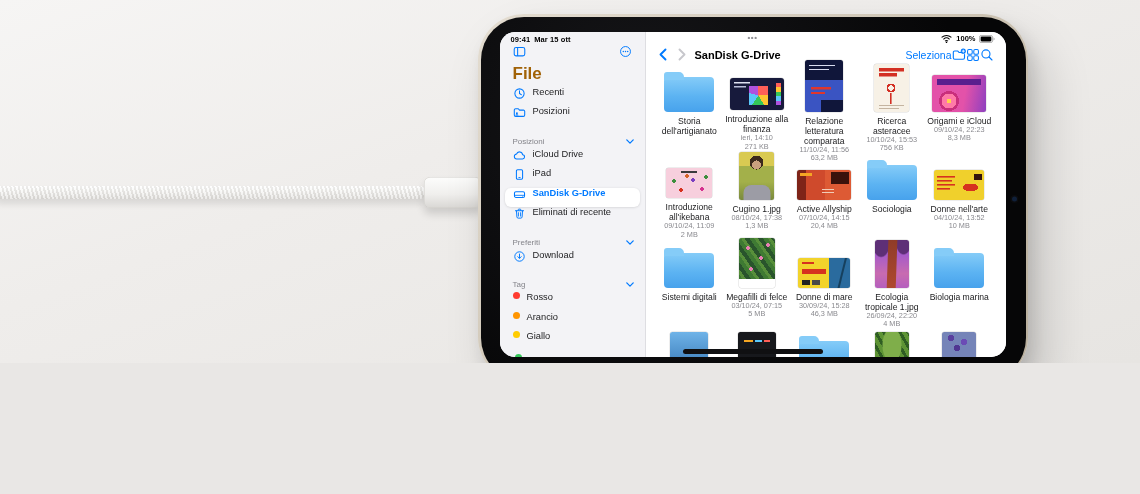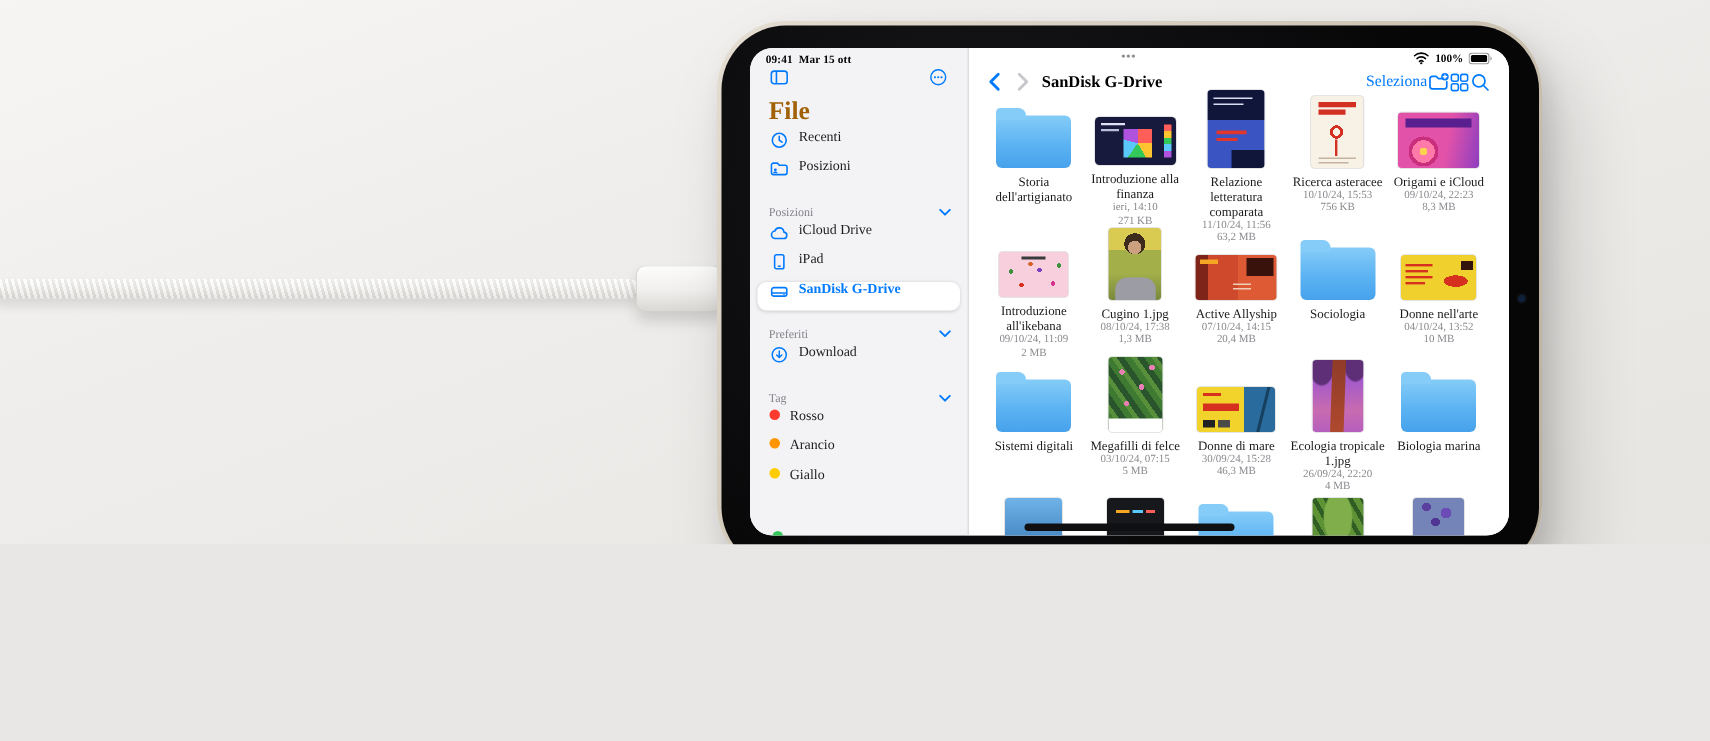--- a/index.html
+++ b/index.html
@@ -1,18 +1,18 @@
 <!DOCTYPE html>
 <html><head>
 <meta charset="utf-8">
 <style>
   html,body{margin:0;padding:0;background:#e9e7e5;}
   .stage{position:relative;width:1140px;height:363px;overflow:hidden;
     background:linear-gradient(160deg,#f6f5f4 0%,#efedeb 40%,#e7e5e2 100%);
-    font-family:Liberation Serif, serif;-webkit-font-smoothing:antialiased;}
+    font-family:Liberation Sans, sans-serif;-webkit-font-smoothing:antialiased;}
 
   
   .cable-line{position:absolute;left:-6px;top:186px;width:432px;height:13px;border-radius:7px;
     background:linear-gradient(180deg,#ffffff 0%,#f2f1ef 45%,#dcdad7 100%);
     box-shadow:0 5px 7px rgba(0,0,0,.10);}
   .cable-line::after{content:"";position:absolute;inset:0;border-radius:7px;opacity:.5;
     background:repeating-linear-gradient(75deg,rgba(255,255,255,.9) 0 2px,rgba(190,188,184,.55) 2px 4px);}
   .cable-connector{position:absolute;left:424px;top:177px;width:57px;height:31px;border-radius:6px;
     background:linear-gradient(180deg,#fdfdfc 0%,#f0efed 55%,#d9d7d4 100%);
     box-shadow:0 6px 9px rgba(0,0,0,.14), inset 0 0 0 .5px #cfcdc9;}
@@ -258,20 +258,27 @@
             <span>iPad</span>
           </div>
           <div class="side-row selected">
             <svg class="icn" viewBox="0 0 16 16">
                 <rect x="1.8" y="4.6" width="12.4" height="7" rx="1.8" fill="none" stroke="#007aff" stroke-width="1.3"></rect>
                 <path d="M2 9h12" stroke="#007aff" stroke-width="1.1"></path>
                 <circle cx="11.9" cy="10.2" r=".6" fill="#007aff"></circle>
               </svg>
             <span>SanDisk G-Drive</span>
           </div>
+          <div class="side-row">
+            <svg class="icn" viewBox="0 0 16 16">
+                <path d="M3 4.6h10M6.4 4.4V3.5a.9.9 0 0 1 .9-.9h1.4a.9.9 0 0 1 .9.9v.9M4.3 4.8l.5 7.4a1.6 1.6 0 0 0 1.6 1.5h3.2a1.6 1.6 0 0 0 1.6-1.5l.5-7.4" fill="none" stroke="#007aff" stroke-width="1.2" stroke-linecap="round"></path>
+                <path d="M6.7 7v4.2M9.3 7v4.2" stroke="#007aff" stroke-width="1.1" stroke-linecap="round"></path>
+              </svg>
+            <span>Eliminati di recente</span>
+          </div>
 
           <div class="side-section">
             <span>Preferiti</span>
             <svg style="width:8px;height:5px" viewBox="0 0 10 6">
                 <path d="M1 1l4 4 4-4" fill="none" stroke="#007aff" stroke-width="1.6" stroke-linecap="round" stroke-linejoin="round"></path>
               </svg>
           </div>
           <div class="side-row">
             <svg class="icn" viewBox="0 0 16 16">
                 <circle cx="8" cy="8" r="5.8" fill="none" stroke="#007aff" stroke-width="1.2"></circle>

